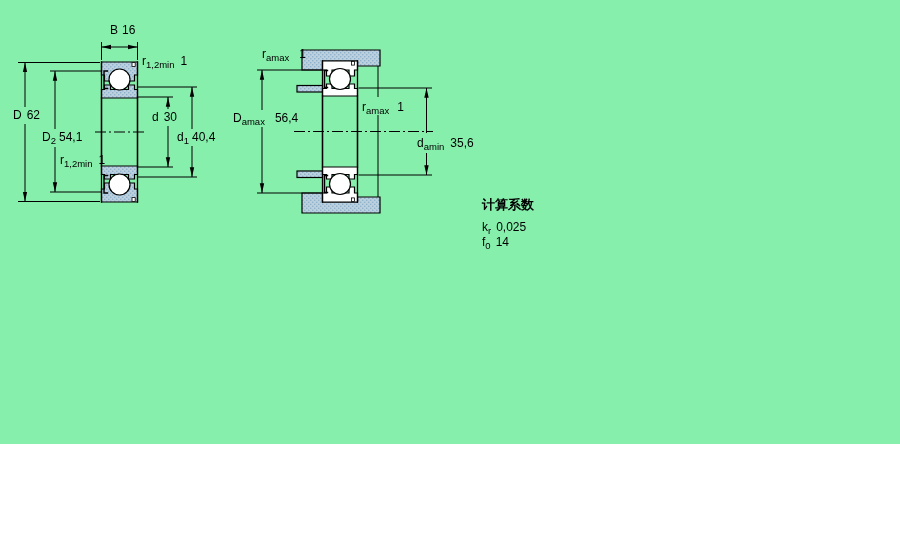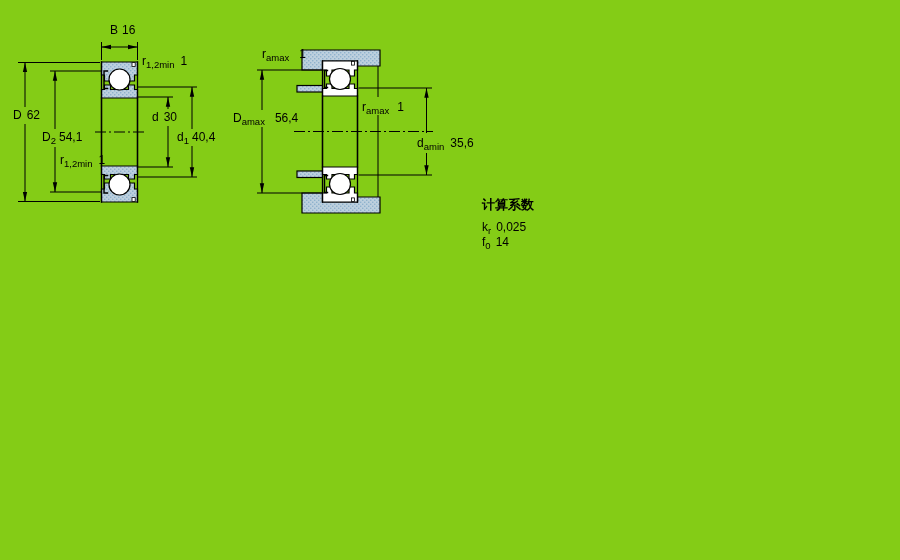--- a/index.html
+++ b/index.html
@@ -1,16 +1,16 @@
 <!DOCTYPE html>
 <html><head>
 <meta charset="utf-8">
 <style>
   html,body{margin:0;padding:0;background:#ffffff;}
-  .canvas{position:relative;width:900px;height:560px;background:#84cc16;overflow:hidden;}
+  .canvas{position:relative;width:900px;height:444px;background:#86efac;overflow:hidden;}
   svg text{font-family:"Liberation Sans","DejaVu Sans",sans-serif;fill:#000;}
   .lbl{font-size:12px;}
   .sub{font-size:9.5px;}
   .title{font-size:13px;font-weight:bold;}
   .ln{stroke:#000;stroke-width:1.3;fill:none;stroke-linecap:square;}
   .dim{stroke:#000;stroke-width:1;fill:none;}
   .dashdot{stroke:#000;stroke-width:1;fill:none;stroke-dasharray:11 3 2 3;}
   .whitepart{fill:#ffffff;stroke:#000;stroke-width:1.2;}
   .bluepart{stroke:#000;stroke-width:1.2;}
   .notch{fill:#ffffff;stroke:#000;stroke-width:0.8;}

